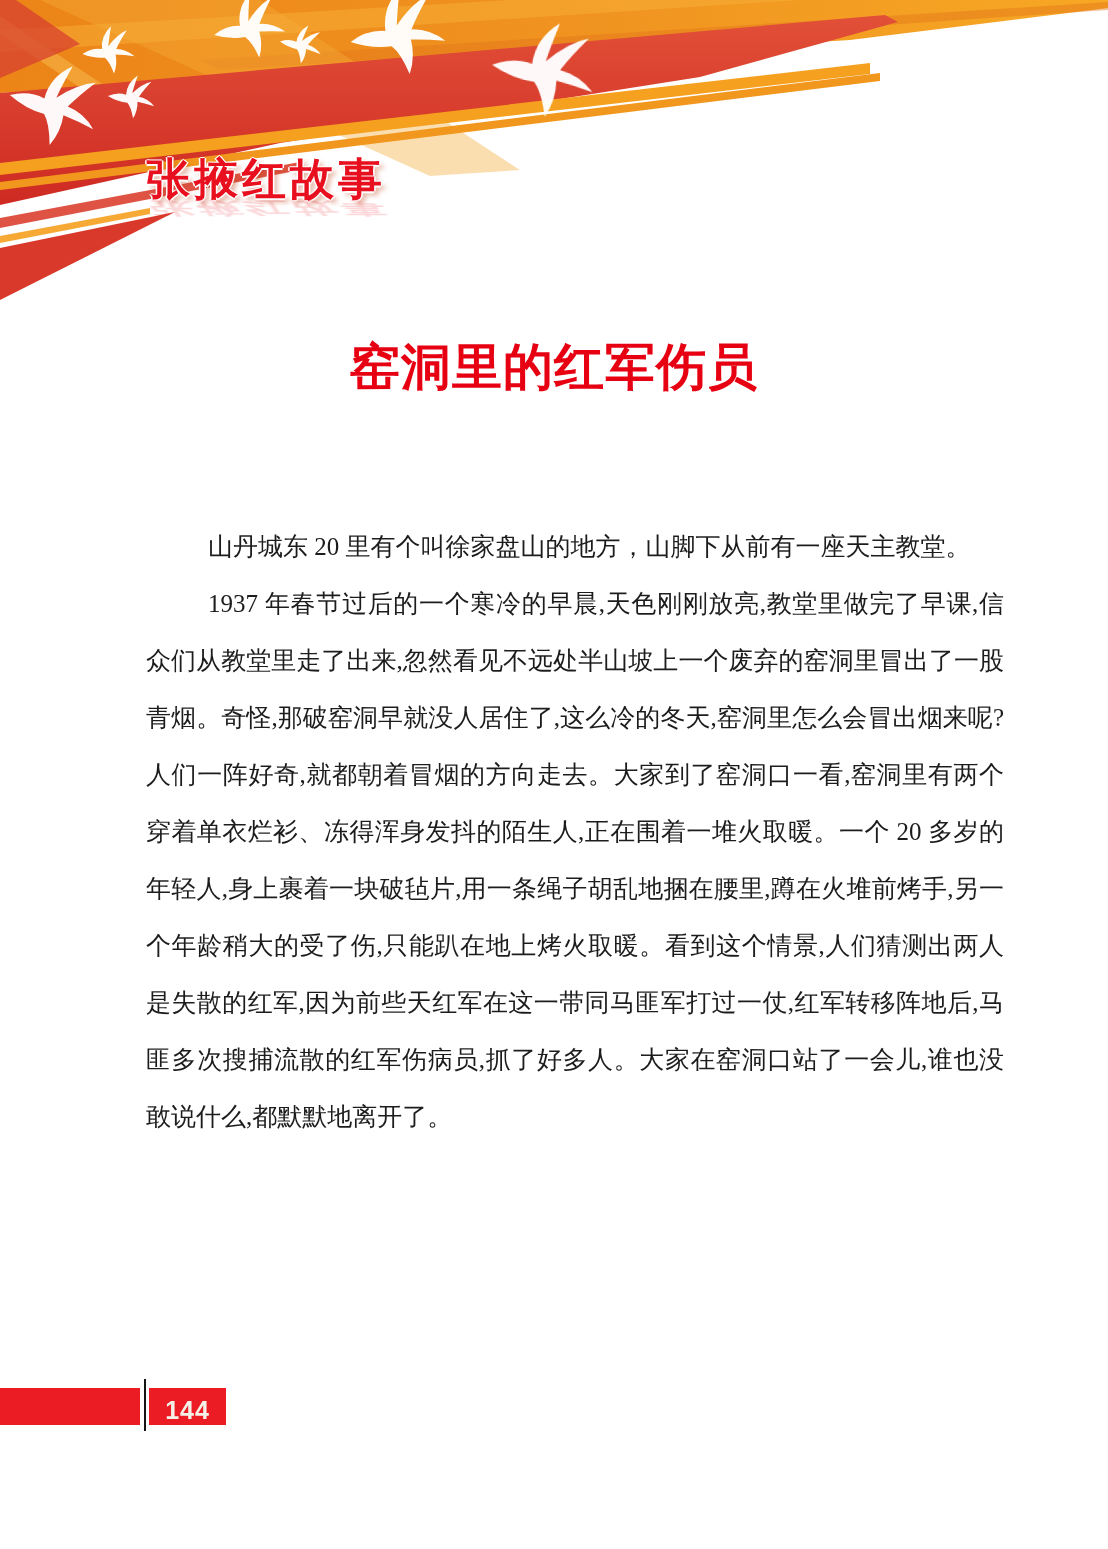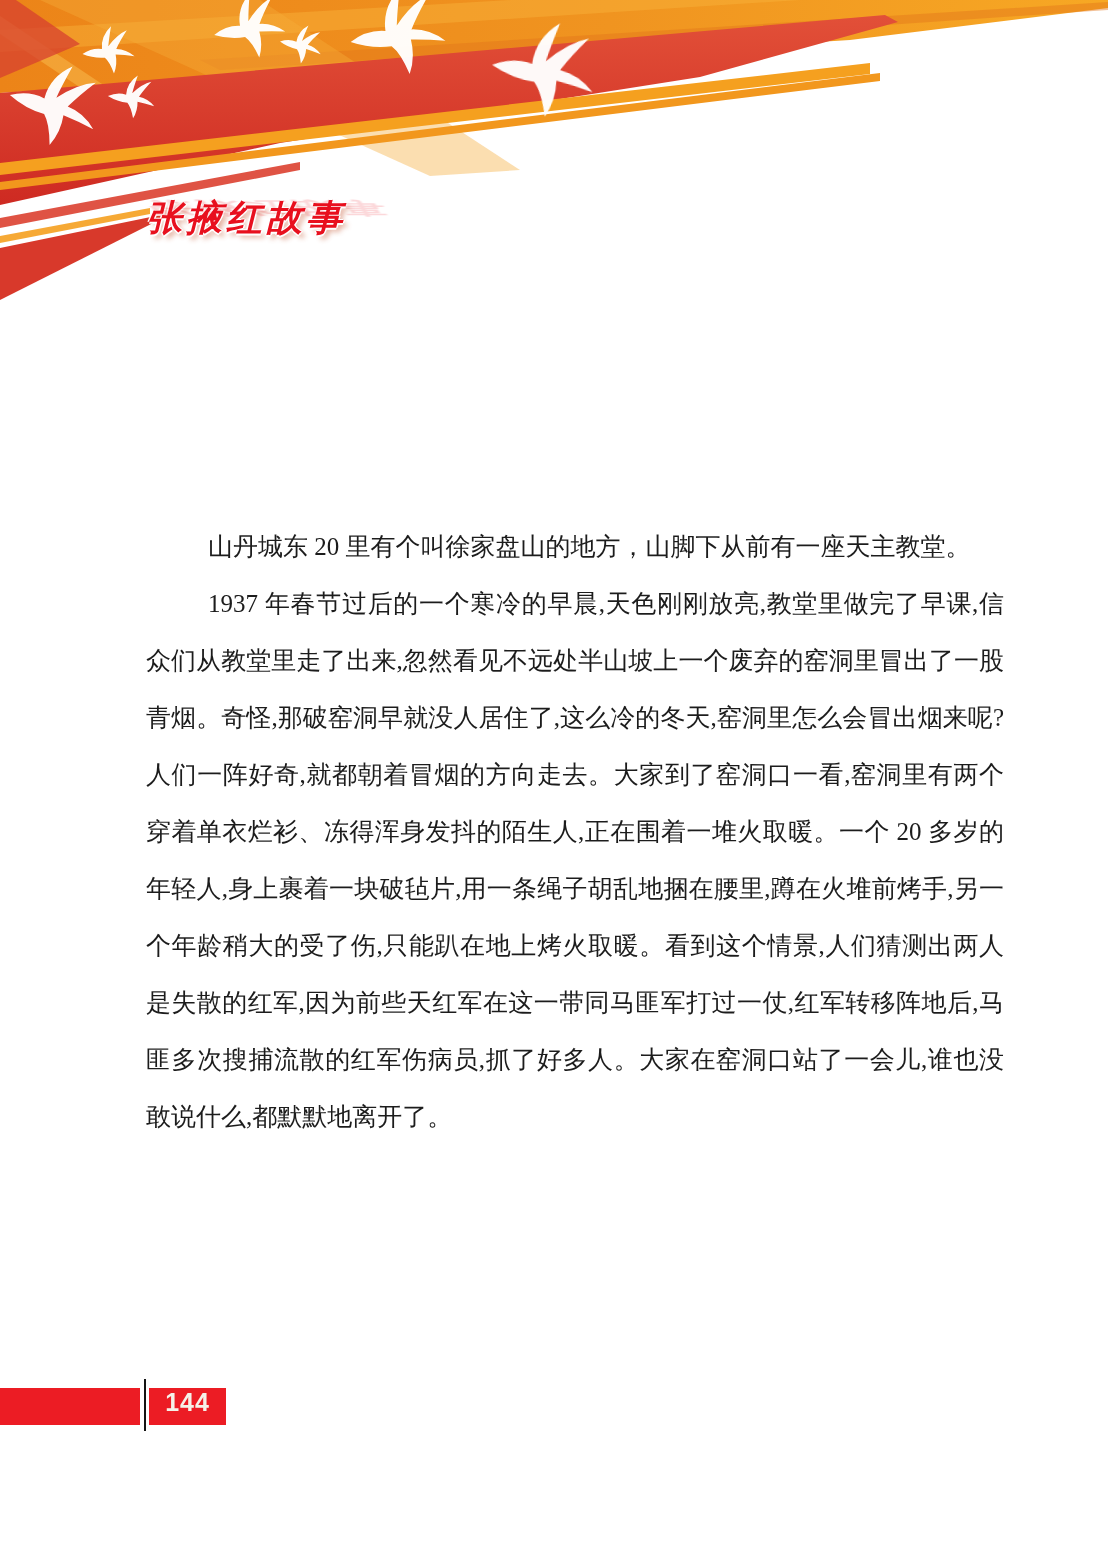--- a/index.html
+++ b/index.html
@@ -6,25 +6,24 @@
   .page{
     position:relative;width:1108px;height:1549px;background:#ffffff;
     overflow:hidden;font-family:"Liberation Sans",sans-serif;
   }
   
   .header-art{position:absolute;left:0;top:0;width:1108px;height:340px;}
   .header-art svg{display:block;}
   .logo{position:absolute;left:146px;top:150px;width:320px;height:50px;}
   .logo-text{
     display:inline-block;
-    font-family:"Liberation Sans",sans-serif;font-weight:bold;font-style:italic;
-    font-size:36px;letter-spacing:4px;color:#e8101e;white-space:nowrap;
+    font-family:"Liberation Sans",sans-serif;font-weight:bold;
+    font-size:44px;letter-spacing:4px;color:#e8101e;white-space:nowrap;
     text-shadow:1.5px 0 0 #ffffff,-1.5px 0 0 #ffffff,0 1.5px 0 #ffffff,
                 0 -1.5px 0 #ffffff,4px 4px 5px rgba(190,70,30,.45);
-    margin-top:44px;
   }
   .logo-reflection{
     position:absolute;left:0;top:0;width:100%;height:50px;
     display:inline-block;
     font-family:"Liberation Sans",sans-serif;font-weight:bold;font-style:italic;
     font-size:44px;letter-spacing:4px;color:#e8101e;white-space:nowrap;
     transform:scaleY(-0.4);transform-origin:bottom;
     opacity:0.16;filter:blur(1px);pointer-events:none;
   }
   
@@ -42,21 +41,21 @@
   .story-body p{margin:0;text-indent:62px;}
   
   .footer-bar{
     position:absolute;left:0;top:1388px;width:140px;height:37px;background:#ec1c24;
   }
   .footer-divider{
     position:absolute;left:144px;top:1379px;width:2px;height:52px;background:#141414;
   }
   .page-number-badge{
     position:absolute;left:149px;top:1388px;width:77px;height:37px;background:#ec1c24;
-    display:flex;align-items:flex-start;justify-content:center;
+    display:flex;align-items:flex-end;justify-content:center;
   }
   .page-number-badge span{
     font-family:"Liberation Sans",sans-serif;font-weight:bold;font-size:25px;
     color:#f5f1e8;letter-spacing:1px;
   }
 </style>
 </head>
 <body>
 
 <div class="page">
@@ -118,20 +117,21 @@
           </g>
       </g>
     </svg>
 
     <div class="logo">
       <span class="logo-reflection" aria-hidden="true">张掖红故事</span>
       <span class="logo-text">张掖红故事</span>
     </div>
   </div>
 
+  <h1 class="title">窑洞里的红军伤员</h1>
 
   <div class="story-body">
     <p>山丹城东 20 里有个叫徐家盘山的地方，山脚下从前有一座天主教堂。</p>
     <p>1937 年春节过后的一个寒冷的早晨,天色刚刚放亮,教堂里做完了早课,信众们从教堂里走了出来,忽然看见不远处半山坡上一个废弃的窑洞里冒出了一股青烟。奇怪,那破窑洞早就没人居住了,这么冷的冬天,窑洞里怎么会冒出烟来呢? 人们一阵好奇,就都朝着冒烟的方向走去。大家到了窑洞口一看,窑洞里有两个穿着单衣烂衫、冻得浑身发抖的陌生人,正在围着一堆火取暖。一个 20 多岁的年轻人,身上裹着一块破毡片,用一条绳子胡乱地捆在腰里,蹲在火堆前烤手,另一个年龄稍大的受了伤,只能趴在地上烤火取暖。看到这个情景,人们猜测出两人是失散的红军,因为前些天红军在这一带同马匪军打过一仗,红军转移阵地后,马匪多次搜捕流散的红军伤病员,抓了好多人。大家在窑洞口站了一会儿,谁也没敢说什么,都默默地离开了。</p>
   </div>
 
   <div class="footer-bar"></div>
   <div class="footer-divider"></div>
   <div class="page-number-badge">
     <span>144</span>

